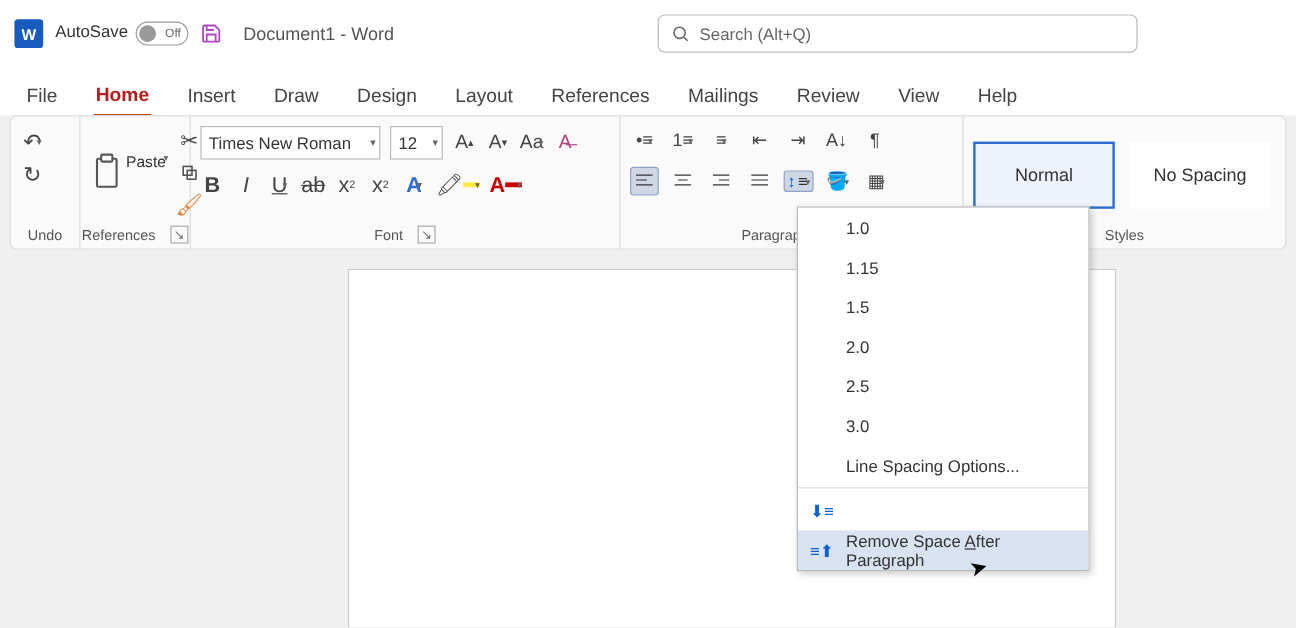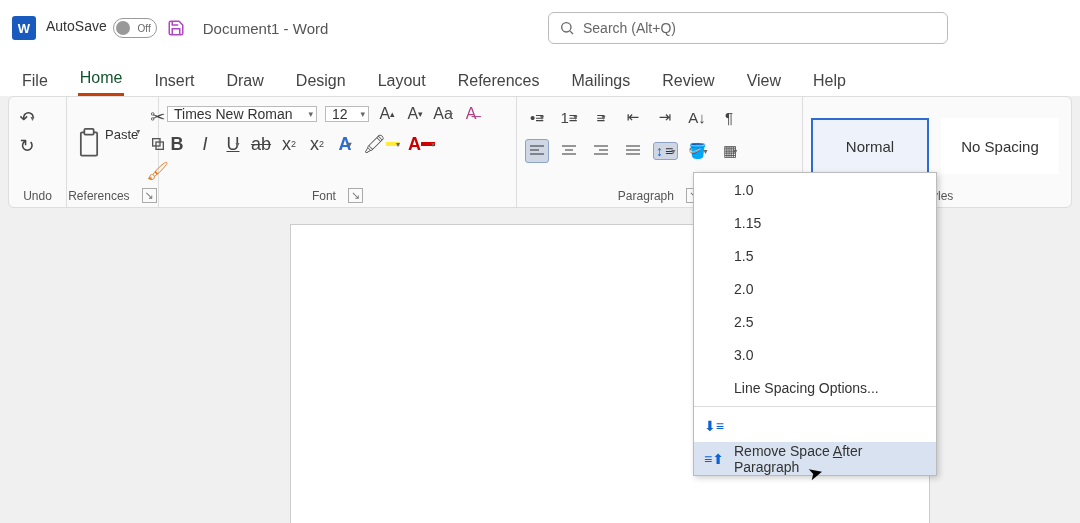--- a/index.html
+++ b/index.html
@@ -8,54 +8,54 @@
 .wicon{width:24px;height:24px;background:#185abd;border-radius:3px;display:flex;align-items:center;justify-content:center;color:#fff;font-weight:700;font-size:13px}
 .autosave{display:flex;align-items:flex-start;gap:6px}
 .toggle{width:44px;height:20px;border:1px solid #999;border-radius:10px;position:relative;background:#fff;display:flex;align-items:center}
 .toggle .knob{width:14px;height:14px;border-radius:50%;background:#999;position:absolute;left:2px}
 .toggle .offtxt{font-size:10px;position:absolute;right:5px;color:#666}
 .tb-save{color:#b146c2;font-size:18px}
 .doctitle{margin-left:8px;color:#555;font-size:15px}
 .searchbox{margin-left:auto;margin-right:120px;width:400px;height:32px;border:1px solid #bbb;border-radius:6px;display:flex;align-items:center;padding:0 10px;gap:8px;color:#666;background:#fff}
 .tabs{height:40px;background:#fff;display:flex;align-items:flex-end;padding:0 20px;gap:28px;font-size:16px;color:#444}
 .tab{padding:6px 2px;cursor:pointer}
-.tab.active{color:#14532d;border-bottom:3px solid #c2410c;font-weight:400}
+.tab.active{color:#b91c1c;border-bottom:1px solid #c2410c;font-weight:700}
 .ribbon{height:112px;background:#fafafa;border:1px solid #ddd;border-radius:6px;margin:0 8px;display:flex;position:relative}
 .group{border-right:1px solid #ddd;display:flex;flex-direction:column;padding:4px 8px 2px}
 .gbody{flex:1;display:flex;align-items:center;gap:4px}
 .glabel{text-align:center;font-size:12px;color:#555;padding:2px 0;display:flex;align-items:center;justify-content:center;gap:6px}
 .undo-g{width:58px}
 .undo-g .gbody{flex-direction:column;align-items:flex-start;gap:6px;padding-top:6px}
 .ic{font-size:18px;color:#444;cursor:pointer;display:inline-flex;align-items:center;justify-content:center;min-width:20px}
 .clip-g{width:92px}
 .clip-g .gbody{gap:2px}
 .paste-btn{display:flex;flex-direction:row;align-items:flex-start;gap:2px;font-size:13px}
 .clip-side{display:flex;flex-direction:column;gap:8px;margin-left:4px}
 .font-g{width:358px}
 .font-g .gbody{flex-direction:column;align-items:stretch;gap:10px;padding-top:4px}
 .frow{display:flex;align-items:center;gap:8px}
-.fontsel{height:16px;border:1px solid #bbb;background:#fff;padding:0 18px 0 6px;font-size:14px;position:relative;display:flex;align-items:center}
+.fontsel{height:28px;border:1px solid #bbb;background:#fff;padding:0 18px 0 6px;font-size:14px;position:relative;display:flex;align-items:center}
 .fontsel .dd{position:absolute;right:3px;font-size:9px;color:#666}
 .fname{width:150px;font-family:"Times New Roman",serif}
 .fsize{width:44px}
 .sm{font-size:16px;color:#444}
 .para-g{width:286px}
 .para-g .gbody{flex-direction:column;align-items:stretch;gap:10px;padding-top:4px}
 .prow{display:flex;align-items:center;gap:8px}
 .pbtn{width:24px;height:24px;display:flex;align-items:center;justify-content:center;font-size:15px;color:#444;cursor:pointer}
 .pbtn.sel{background:#d0d7e4;border:1px solid #8fa3c7;border-radius:3px}
 .dd-sm{font-size:8px;color:#666;margin-left:-4px}
 .linespacing{border:1px solid #8fa3c7;background:#d0d7e4;border-radius:3px;padding:0 2px;display:flex;align-items:center;gap:2px}
 .styles-g{flex:1}
 .styles-g .gbody{gap:12px;padding-top:4px}
 .stylebox{width:118px;height:56px;border:1px solid #ccc;background:#fff;display:flex;align-items:center;justify-content:center;font-size:15px;cursor:pointer}
 .stylebox.sel{border:2px solid #2e6dd0;background:#eef3fb}
 .launcher{font-size:11px;color:#777;border:1px solid #aaa;padding:0 2px;cursor:pointer;margin-left:6px}
 .docarea{position:absolute;left:290px;top:224px;width:640px;height:300px;background:#fff;border:1px solid #ccc}
-.menu{position:absolute;left:693px;top:172px;width:244px;background:#fff;border:1px solid #bbb;box-shadow:2px 2px 6px rgba(0,0,0,0.2);font-size:14px}
+.menu{position:absolute;left:664px;top:172px;width:244px;background:#fff;border:1px solid #bbb;box-shadow:2px 2px 6px rgba(0,0,0,0.2);font-size:14px}
 .mi{height:33px;display:flex;align-items:center;padding:0 20px 0 40px;cursor:pointer;position:relative}
 .mi.hl{background:#d8e2f0}
 .mi .micon{position:absolute;left:10px;font-size:14px;color:#0b62d6}
 .msep{height:1px;background:#ddd;margin:2px 0}
 .cursor{position:absolute;left:808px;top:462px;font-size:18px;color:#000;transform:rotate(-15deg)}
 svg{display:block}
 .u-mnemonic{text-decoration:underline}
 </style>
 </head>
 <body>

